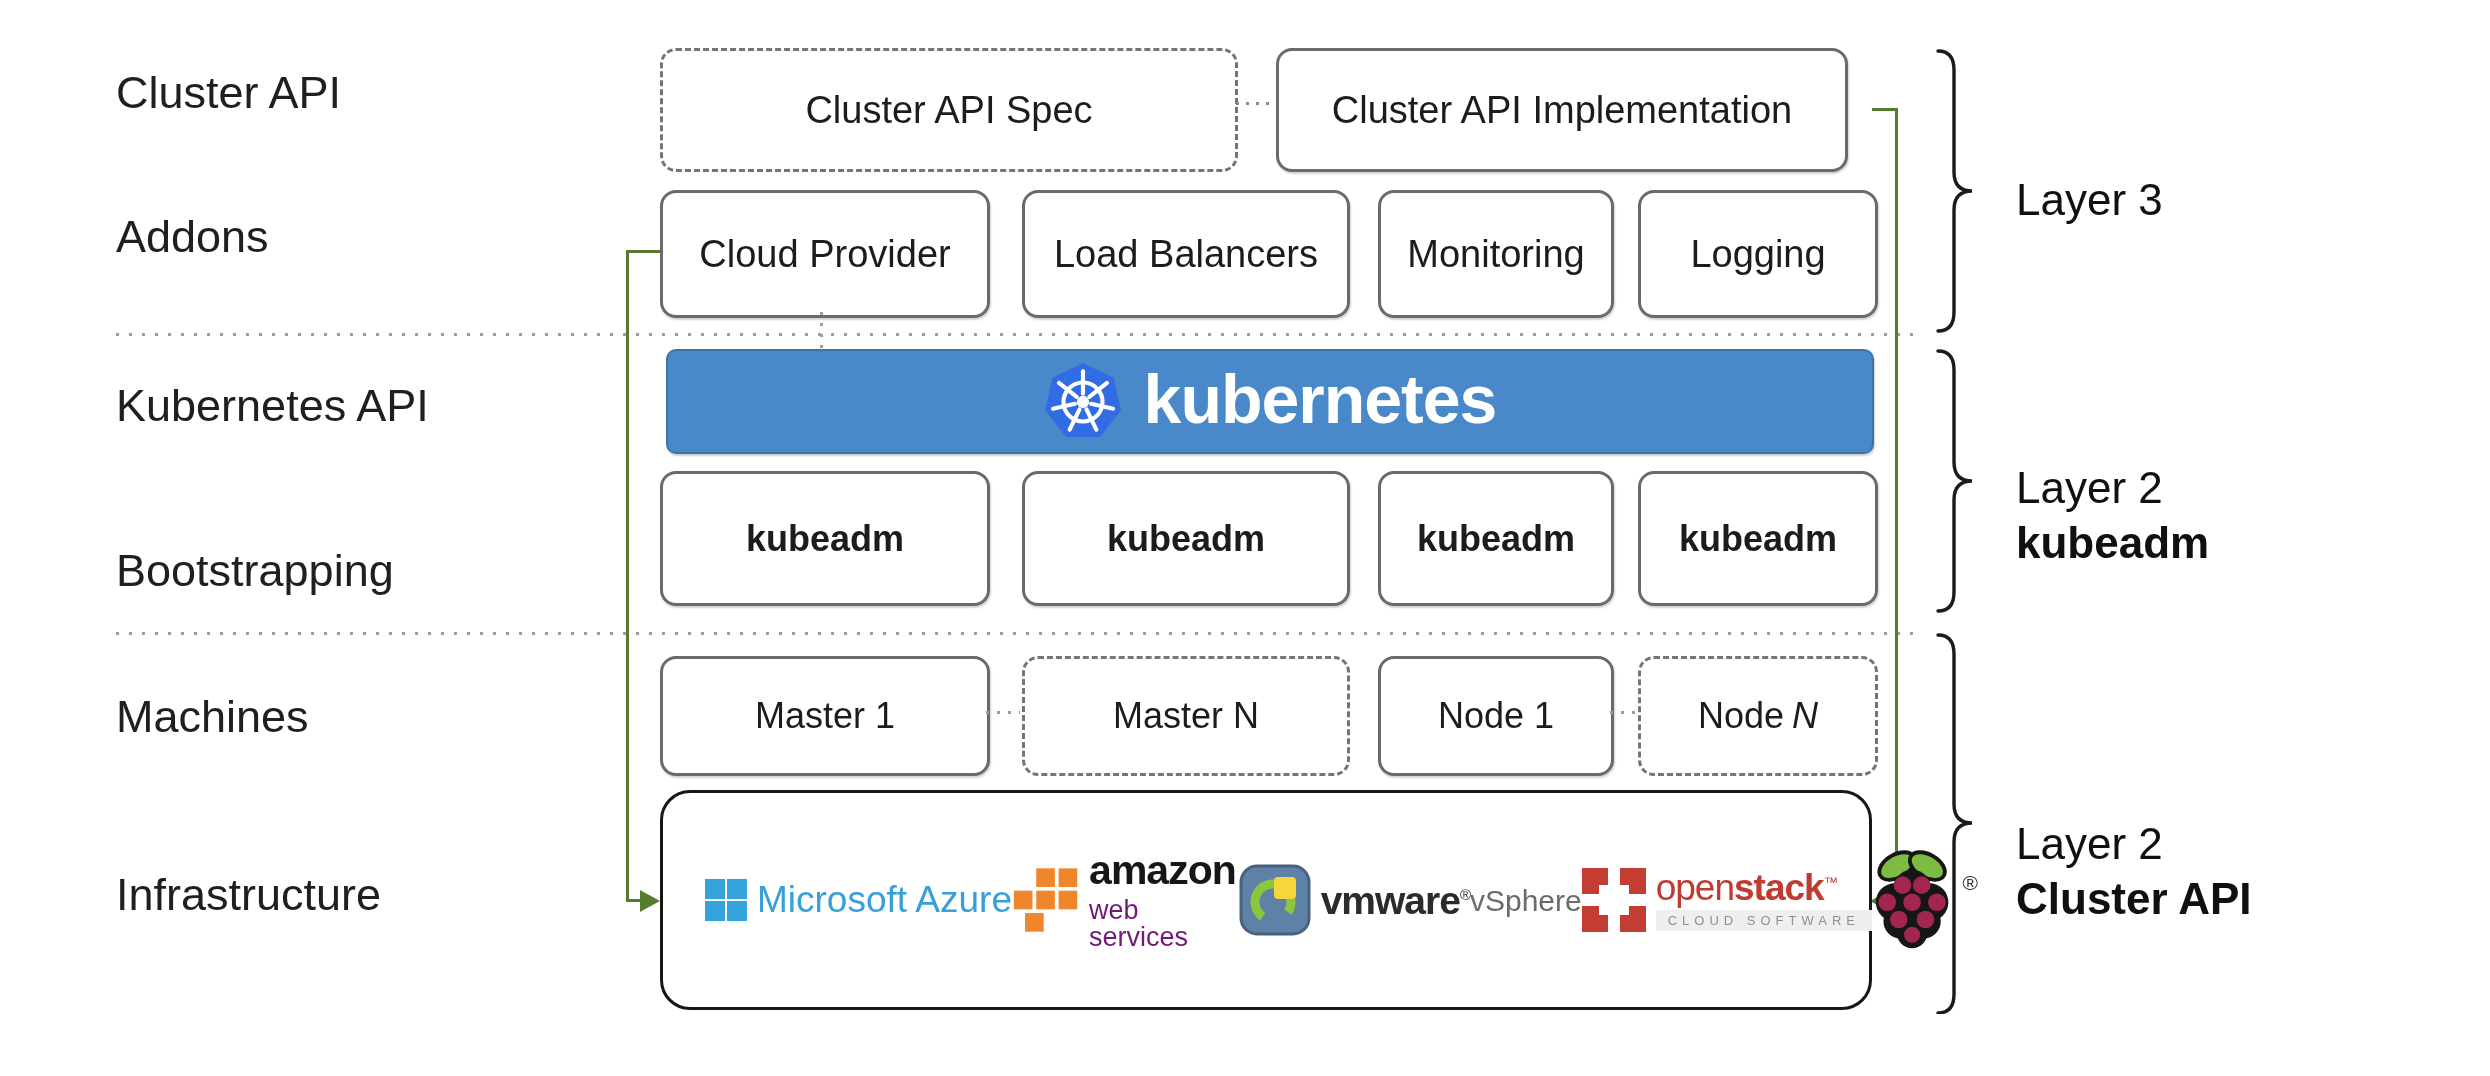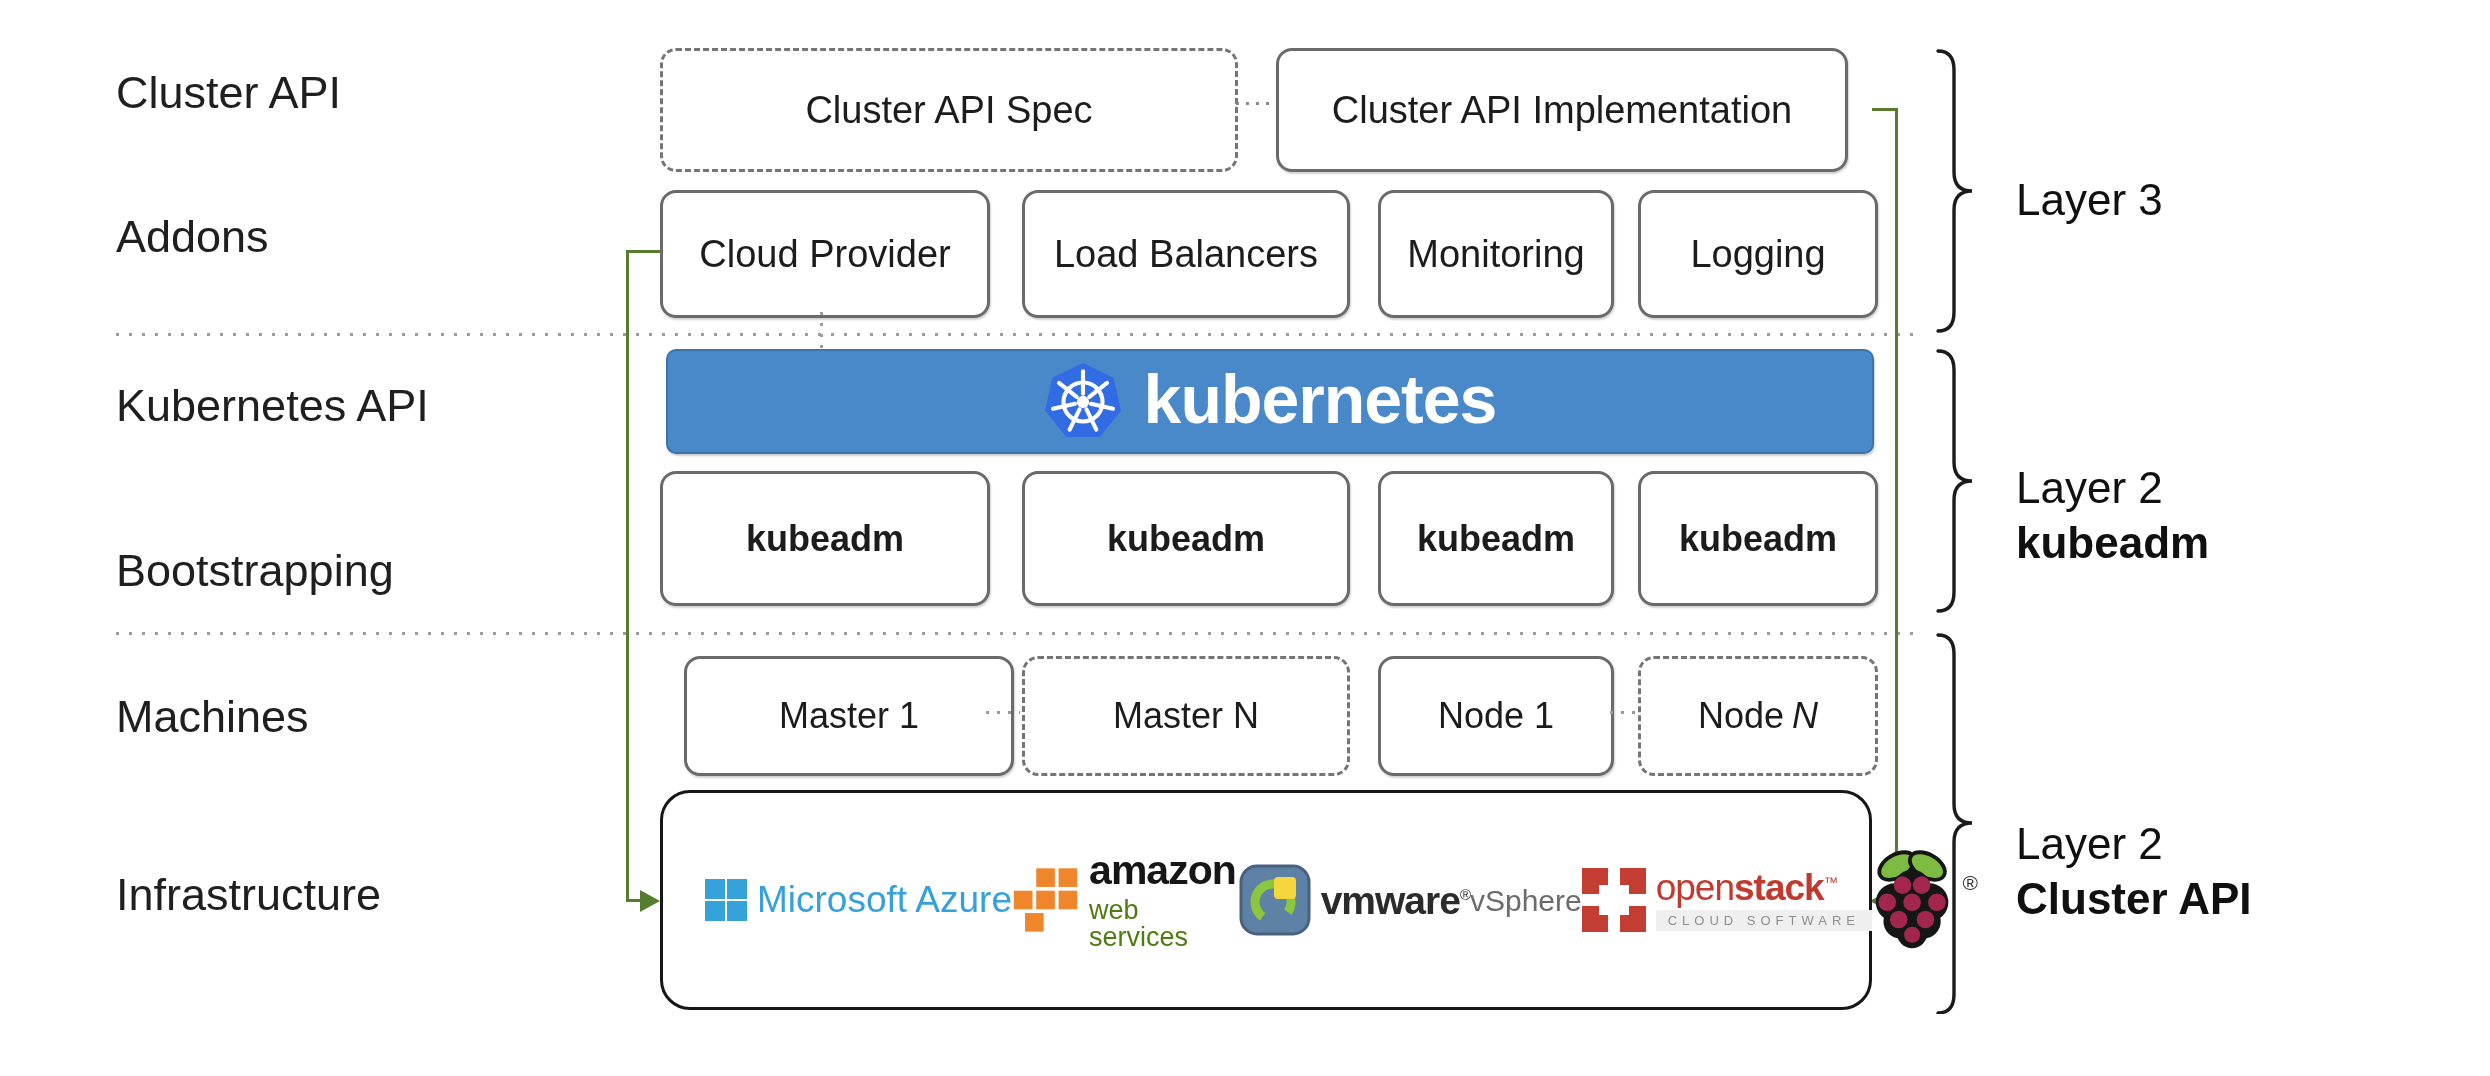--- a/index.html
+++ b/index.html
@@ -53,21 +53,21 @@
 
   
   .infra{position:absolute;left:660px;top:790px;width:1212px;height:220px;
        background:#fff;border:3px solid #161616;border-radius:30px;
        display:flex;align-items:center;justify-content:space-between;
        padding:0 42px;box-sizing:border-box;}
   .logo{display:flex;align-items:center;gap:10px;}
   .azure-txt{font-size:37px;font-weight:400;color:#36A0DA;white-space:nowrap;}
   .aws-col{display:flex;flex-direction:column;align-items:flex-start;line-height:1;}
   .aws-amazon{font-size:41px;font-weight:800;color:#161616;letter-spacing:-1px;}
-  .aws-ws{font-size:27px;color:#4d7c0f;margin-top:6px;letter-spacing:0;}
+  .aws-ws{font-size:27px;color:#701a75;margin-top:6px;letter-spacing:0;}
   .vm-col{display:flex;flex-direction:row;line-height:1;}
   .vm-word{font-size:39px;font-weight:800;color:#2b2b2b;letter-spacing:-1px;}
   .vm-reg{font-size:15px;vertical-align:super;font-weight:400;}
   .vm-sub{font-size:30px;color:#6b6b6b;margin-top:5px;}
   .os-col{display:flex;flex-direction:column;line-height:1;}
   .os-word{font-size:37px;color:#C03A30;letter-spacing:-1px;}
   .os-word .b{font-weight:800;}
   .os-tm{font-size:14px;vertical-align:super;}
   .os-sub{font-size:13px;letter-spacing:5px;color:#8f8f8f;background:#efefef;
        padding:4px 12px;margin-top:4px;white-space:nowrap;}
@@ -123,21 +123,21 @@
       </g>
     </svg>
     <span class="word">kubernetes</span>
   </div>
 
   <div class="box kubeadm" style="left:660px;top:471px;width:324px;height:129px">kubeadm</div>
   <div class="box kubeadm" style="left:1022px;top:471px;width:322px;height:129px">kubeadm</div>
   <div class="box kubeadm" style="left:1378px;top:471px;width:230px;height:129px">kubeadm</div>
   <div class="box kubeadm" style="left:1638px;top:471px;width:234px;height:129px">kubeadm</div>
 
-  <div class="box machine" style="left:684px;top:656px;width:324px;height:114px">Master 1</div>
+  <div class="box machine" style="left:660px;top:656px;width:324px;height:114px">Master 1</div>
   <div class="hdot" style="left:986px;top:711px;width:34px"></div>
   <div class="box machine dashed" style="left:1022px;top:656px;width:322px;height:114px">Master N</div>
   <div class="box machine" style="left:1378px;top:656px;width:230px;height:114px">Node 1</div>
   <div class="hdot" style="left:1610px;top:711px;width:26px"></div>
   <div class="box machine dashed" style="left:1638px;top:656px;width:234px;height:114px">
     <span>Node</span>
     <span class="ital">N</span>
   </div>
 
   <div class="g" style="left:626px;top:250px;width:34px;height:3px"></div>

